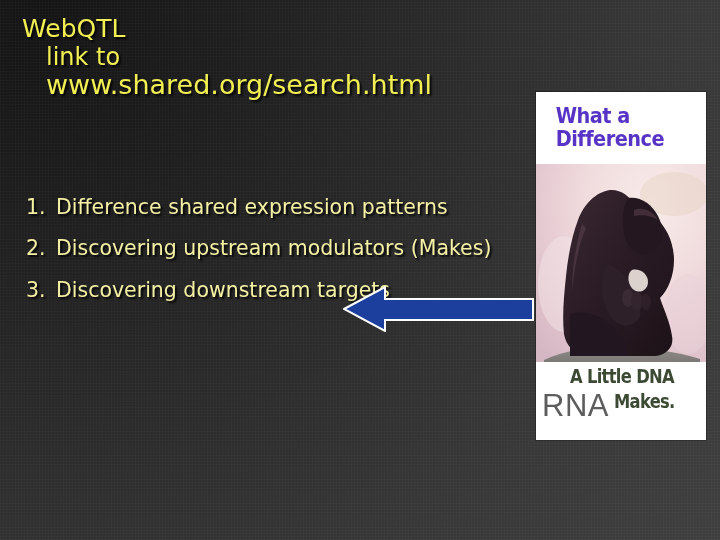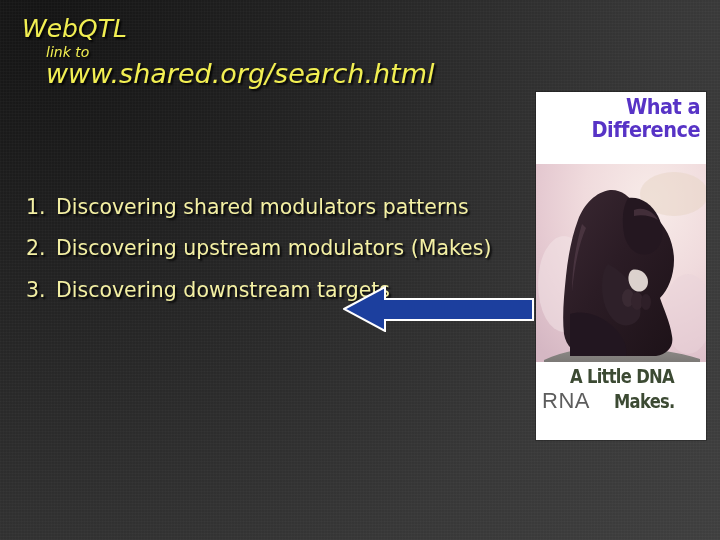--- a/index.html
+++ b/index.html
@@ -32,29 +32,28 @@
 
   
   .title-block {
     position: absolute;
     left: 20px;
     top: 16px;
     z-index: 5;
   }
   .title-line {
     color: #f2ef52;
-    font-style: italic;
     font-family: "DejaVu Sans", sans-serif;
     font-weight: 400;
     text-shadow: 2px 2px 2px rgba(0,0,0,0.85);
     white-space: nowrap;
     line-height: 1.06;
   }
   .title-l1 { font-size: 25px; margin-left: 2px; }
-  .title-l2 { font-size: 14px; margin-left: 26px; margin-top: 2px; }
+  .title-l2 { font-size: 24px; margin-left: 26px; margin-top: 2px; }
   .title-l3 { font-size: 27px; margin-left: 26px; margin-top: 1px; }
 
   
   .list {
     position: absolute;
     left: 26px;
     top: 196px;
     width: 480px;
     z-index: 5;
   }
@@ -98,22 +97,22 @@
     z-index: 4;
     overflow: hidden;
     box-shadow: 0 0 0 1px rgba(0,0,0,0.25);
   }
   .poster-head {
     position: absolute;
     left: 0; top: 0;
     width: 170px;
     height: 88px;
     background: #ffffff;
-    text-align: right;
-    padding: 3px 6px 0 0;
+    text-align: left;
+    padding: 12px 6px 0 0;
     box-sizing: border-box;
   }
   .poster-head div {
     color: #5733c6;
     font-family: "DejaVu Sans", sans-serif;
     font-weight: 700;
     font-size: 22px;
     line-height: 1.06;
     letter-spacing: -0.6px;
     transform: scaleX(0.88);
@@ -152,42 +151,42 @@
   }
   .foot-l1 { left: 34px; top: 3px; }
   .foot-l2 { left: 78px; top: 28px; }
   .rna-overlay {
     position: absolute;
     left: 6px;
     top: 26px;
     color: #5d5d5d;
     font-family: "Liberation Sans", sans-serif;
     font-weight: 400;
-    font-size: 22px;
+    font-size: 31px;
     letter-spacing: 0.5px;
     white-space: nowrap;
     z-index: 3;
   }
 </style>
 </head>
 <body>
 
 <div id="slide">
 
   <div class="title-block">
     <div class="title-line title-l1">WebQTL</div>
     <div class="title-line title-l2">link to</div>
     <div class="title-line title-l3">www.shared.org/search.html</div>
   </div>
 
   <div class="list">
 
     <div class="list-item">
       <span class="list-num">1.</span>
-      <span class="list-text">Discovering shared modulators patterns</span>
+      <span class="list-text">Difference shared expression patterns</span>
     </div>
 
     <div class="list-item">
       <span class="list-num">2.</span>
       <span class="list-text">Discovering upstream modulators (Makes)</span>
     </div>
 
     <div class="list-item">
       <span class="list-num">3.</span>
       <span class="list-text">Discovering downstream targets</span>

